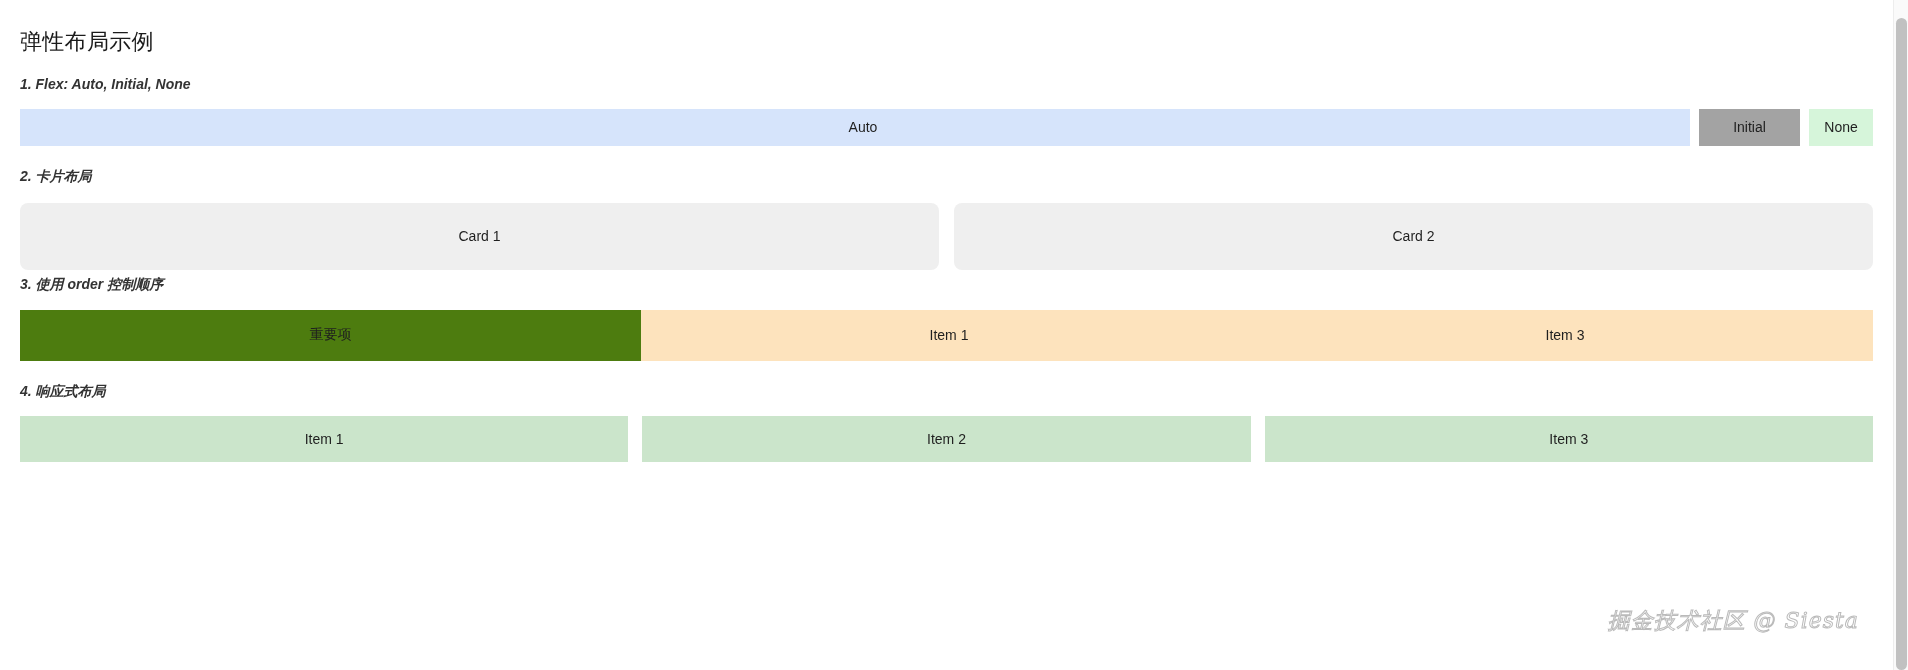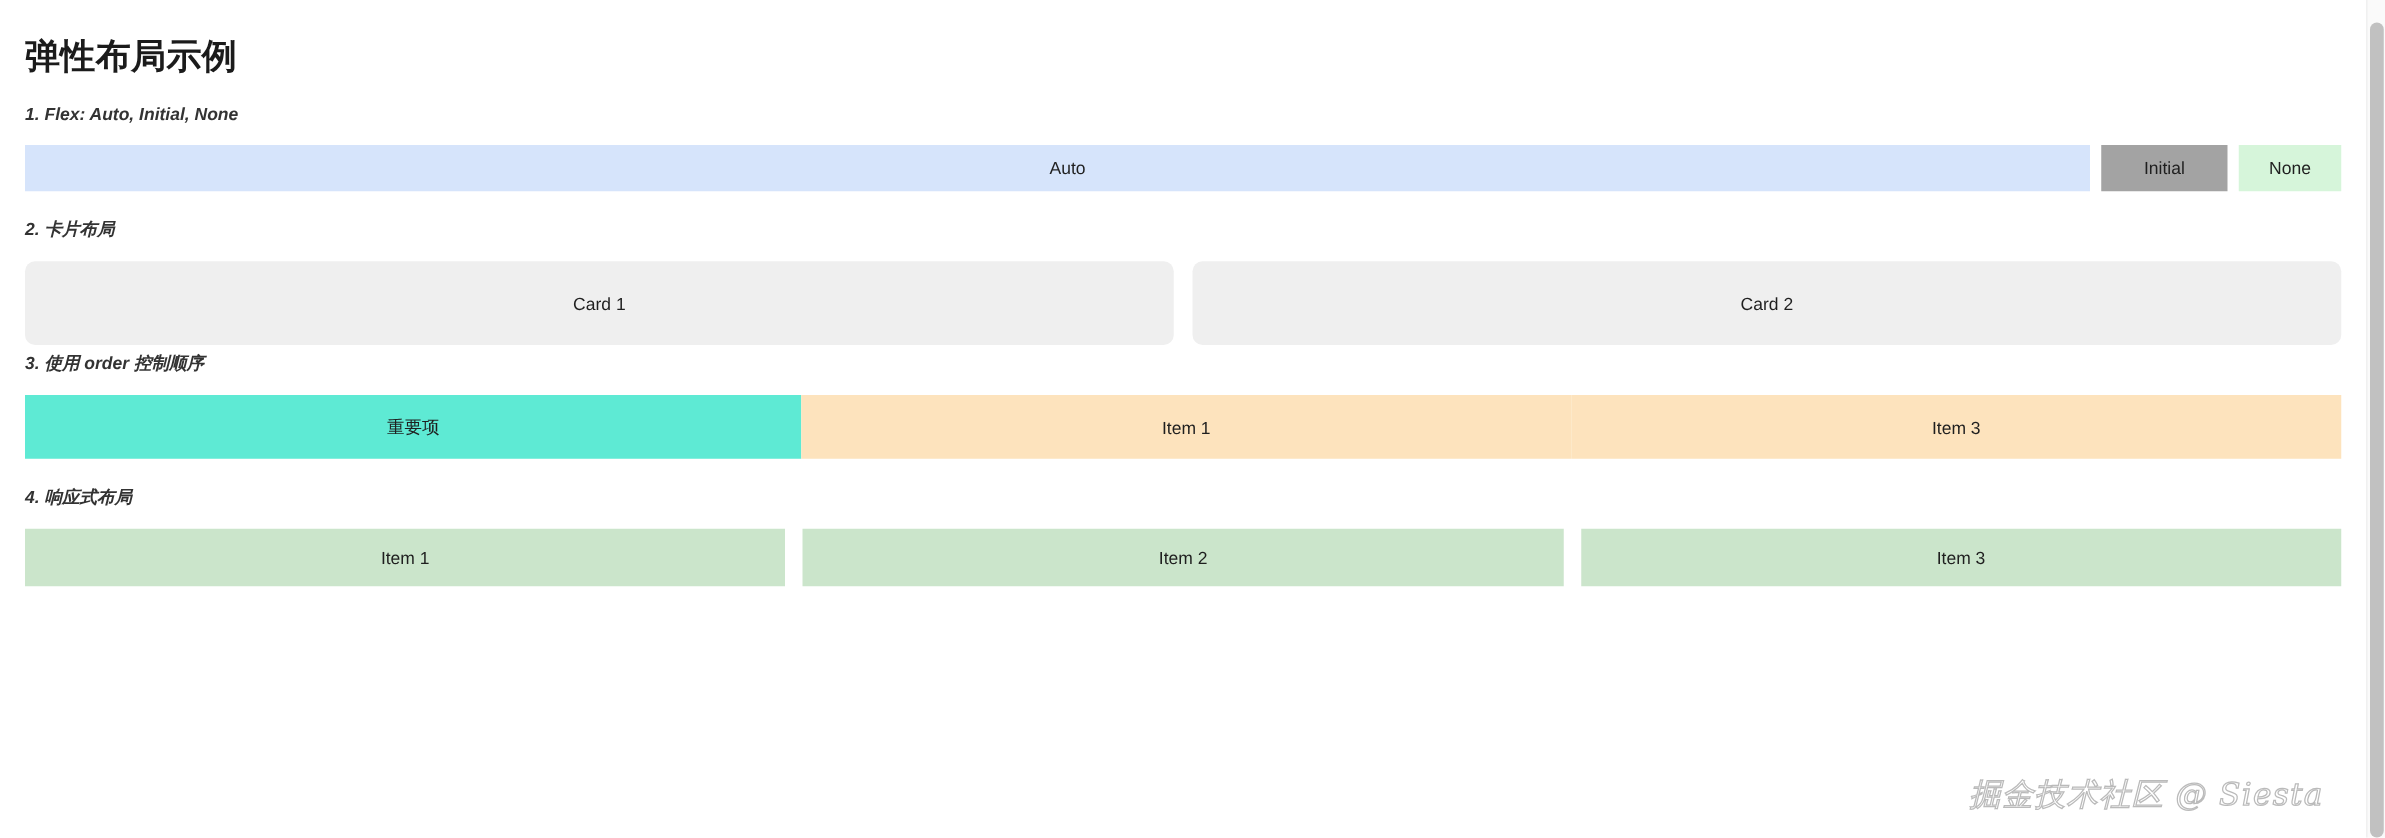--- a/index.html
+++ b/index.html
@@ -20,22 +20,22 @@
     width: 1893px;
     height: 670px;
     box-sizing: border-box;
     padding: 0 20px;
     position: relative;
     overflow: hidden;
   }
 
   
   .page-title {
-    font-size: 28px;
-    font-weight: 700;
+    font-size: 22px;
+    font-weight: 400;
     line-height: 1.1;
     color: #1b1b1b;
     margin: 30px 0 0 0;
     letter-spacing: .3px;
   }
   .section-title {
     font-size: 14px;
     font-weight: 700;
     color: #333333;
     margin: 22px 0 0 0;
@@ -70,21 +70,21 @@
     background: #d6e4fb;
     padding-left: 16px;
   }
   .cell-initial {
     flex: initial;
     width: 101px;
     background: #a3a3a3;
   }
   .cell-none {
     flex: none;
-    width: 82px;
+    width: 64px;
     background: #d6f5da;
   }
 
   
   .cards-row {
     margin-top: 18px;
     gap: 15px;
     height: 51px;
   }
   .card {
@@ -109,21 +109,21 @@
     display: flex;
     align-items: center;
     justify-content: center;
     font-size: 14px;
     color: #1f1f1f;
     height: 51px;
     box-sizing: border-box;
     flex: 1 1 0;
   }
   .order-important {
-    background: #5eead4;
+    background: #4d7c0f;
     order: -1;
     flex: 0 0 621px;
   }
   .order-plain {
     background: #fde3bd;
   }
 
   
   .resp-row {
     margin-top: 17px;
@@ -139,22 +139,22 @@
     font-size: 14px;
     color: #1f1f1f;
     height: 46px;
     box-sizing: border-box;
   }
 
   
   .watermark {
     position: absolute;
     right: 34px;
-    bottom: 18px;
-    font-size: 25px;
+    bottom: 34px;
+    font-size: 22px;
     font-family: "DejaVu Serif", "Liberation Serif", serif;
     font-style: italic;
     color: rgba(255,255,255,0.0);
     -webkit-text-stroke: 1px rgba(130,130,130,0.55);
     text-shadow: 0 1px 0 rgba(255,255,255,0.75);
     white-space: nowrap;
     letter-spacing: 1px;
     pointer-events: none;
     user-select: none;
     margin-left: 20px;

